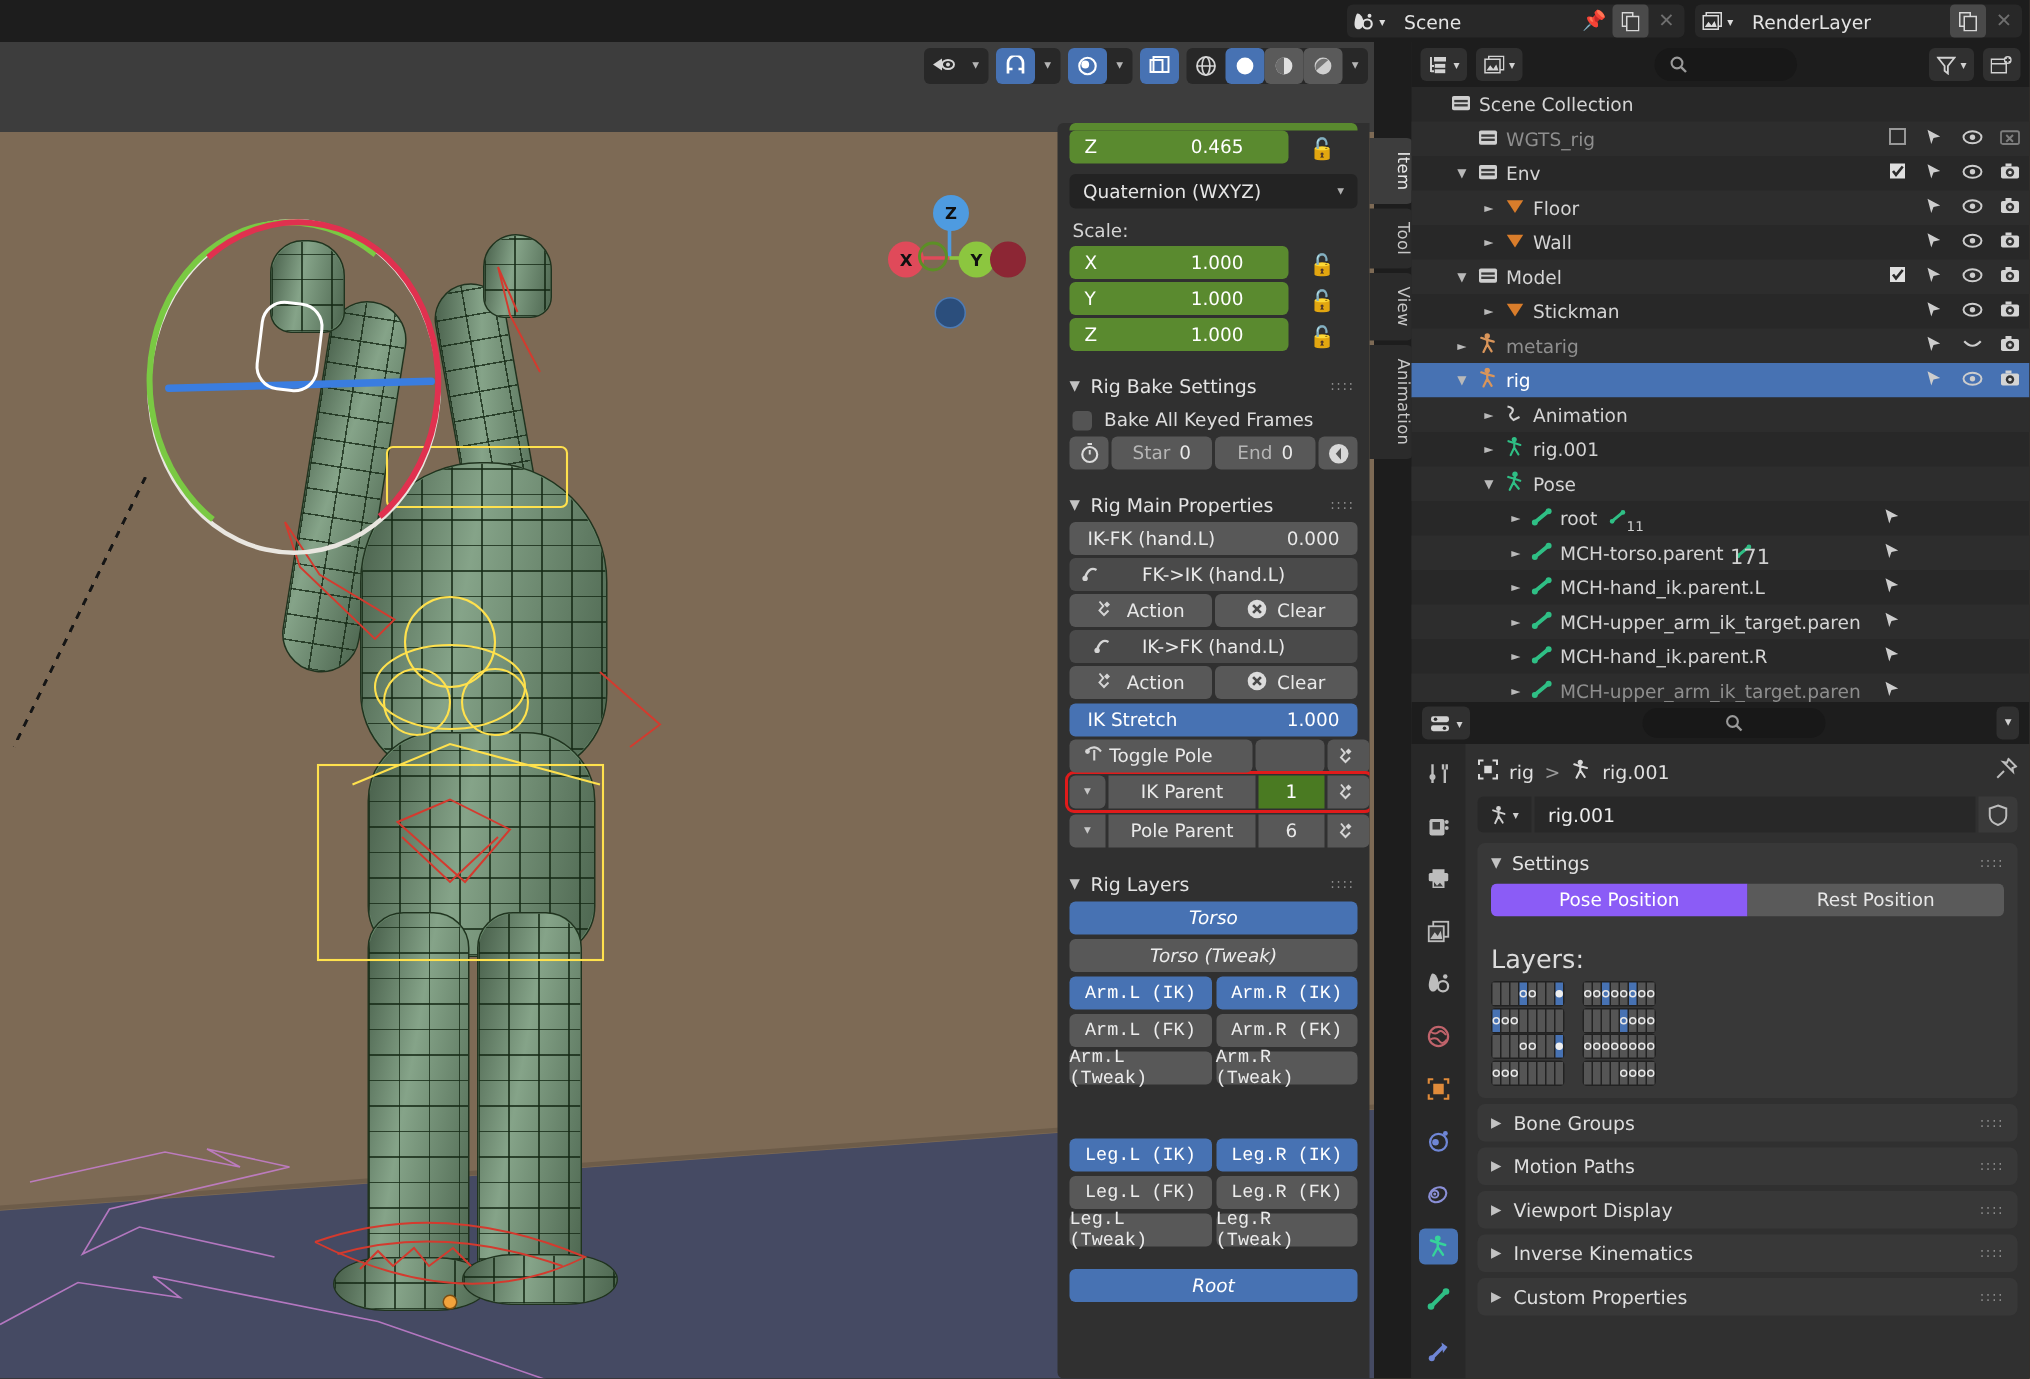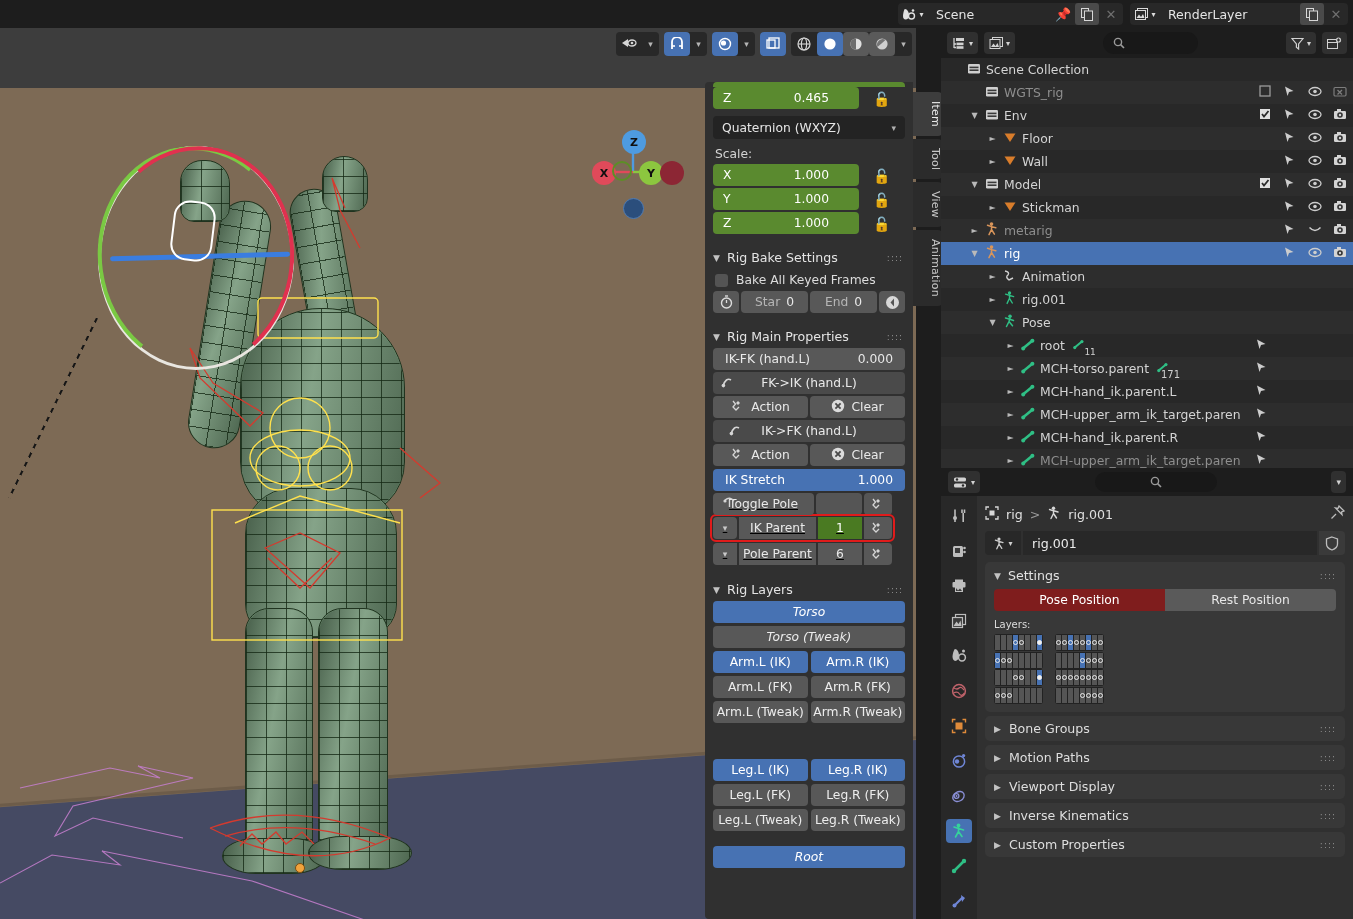--- a/index.html
+++ b/index.html
@@ -120,27 +120,27 @@
   .cbrow{ display:flex; align-items:center; gap:8px; padding:4px 10px; color:#dcdcdc; font-size:12.3px; }
   .cbox{ width:13px; height:13px; background:#545454; border-radius:3px; }
 
   .btn{ height:22px; border-radius:4px; background:#585858; color:#e9e9e9; font-size:12.3px;
      display:flex; align-items:center; justify-content:center; margin:0 8px 2px 8px; }
   .btn.dark{ background:#4a4a4a; }
   .split{ display:flex; gap:2px; margin:0 8px 2px 8px; }
   .split > *{ flex:1; height:22px; border-radius:4px; background:#585858; color:#e9e9e9;
      font-size:12.3px; display:flex; align-items:center; justify-content:center; gap:6px; }
 
-  .ikrow{ display:flex; gap:2px; margin:0 21px 2px 8px; align-items:flex-end;text-decoration:underline; }
+  .ikrow{ display:flex; gap:2px; margin:0 0 2px 8px; align-items:flex-end; }
   .hl-red{ outline:2px solid #e01b1b; outline-offset:1px; border-radius:3px; }
 
   .layer-btn{ height:22px; border-radius:4px; background:#585858; color:#ececec; font-size:12.3px;
       display:flex; align-items:center; justify-content:center; }
   .layer-btn.on{ background:#4772b3; color:#fff; }
-  .lgrid{ display:grid; grid-template-columns:1fr 1fr; gap:3px; margin:0 8px; }
+  .lgrid{ display:grid; grid-template-columns:1fr 1fr; gap:3px; margin:0 8px;font-family:Liberation Mono, monospace; }
   .lfull{ margin:0 8px 3px 8px;font-style:italic; }
 
   
   .outliner{ position:absolute; left:941px; top:28px; width:412px; height:440px; background:#282828; }
   .ol-hdr{ height:30px; display:flex; align-items:center; gap:6px; padding:0 6px; background:#1d1d1d; }
   .ol-ic{ height:22px; display:flex; align-items:center; gap:3px; background:#303030; border-radius:4px;
      padding:0 5px; color:#d2d2d2; font-size:12px; }
   .ol-search{ flex:1; height:22px; background:#181818; border-radius:11px; display:flex; align-items:center;
      padding:0 10px; color:#888; font-size:12px; gap:6px; max-width:160px; }
   .ol-rows{ position:relative; }
@@ -172,22 +172,22 @@
      align-items:center; justify-content:center; gap:2px; color:#cfcfcf; font-size:11px; }
   .nf-in{ flex:1; height:24px; background:#282828; border-radius:0; display:flex; align-items:center;
      padding:0 9px; color:#ececec; font-size:12.6px; }
   .nf-post{ width:26px; height:24px; background:#3a3a3a; border-radius:0 4px 4px 0; display:flex;
      align-items:center; justify-content:center; color:#bdbdbd; font-size:13px; }
   .pbox{ background:#383838; border-radius:5px; margin-top:7px; padding-bottom:8px; }
   .pbox-hdr{ display:flex; align-items:center; gap:7px; padding:6px 9px; color:#e2e2e2; font-size:12.6px; }
   .segbtn{ display:flex; margin:0 9px; height:22px; border-radius:4px; overflow:hidden; }
   .segbtn > div{ flex:1; display:flex; align-items:center; justify-content:center; font-size:12.3px;
      background:#5a5a5a; color:#e7e7e7; }
-  .segbtn > div.on{ background:#7f1d1d; color:#fff; }
-  .lyr-lbl{ color:#dcdcdc; font-size:10px; padding:8px 9px 4px 9px; }
+  .segbtn > div.on{ background:#8b5cf6; color:#fff; }
+  .lyr-lbl{ color:#dcdcdc; font-size:17px; padding:19px 9px 4px 9px; }
   .lyrwrap{ display:flex; gap:12px; margin:0 9px; }
   .lyrblk{ display:grid; grid-template-columns:repeat(8,1fr); gap:1px; background:#222; padding:1px;
      border-radius:3px; flex:1; }
   .cell{ height:15px; background:#555; display:flex; align-items:center; justify-content:center; }
   .cell.on{ background:#4772b3; }
   .dot{ width:5px; height:5px; border-radius:50%; border:1.2px solid #e8e8e8; }
   .dot.fill{ background:#f0f0f0; border-color:#f0f0f0; }
   .accord{ background:#383838; border-radius:5px; margin-top:4px; height:25px; display:flex;
      align-items:center; gap:8px; padding:0 9px; color:#dedede; font-size:12.6px; }
   .accord .grip{ margin-left:auto; }
@@ -1017,21 +1017,21 @@
           <span class="ico"><svg width="14" height="13" viewBox="0 0 14 13">
               <path d="M2.5 10 L11 3" stroke="#2fbf85" stroke-width="2.6" stroke-linecap="round"></path>
               <circle cx="2.2" cy="10.4" r="2" fill="#2fbf85"></circle>
               <circle cx="11.4" cy="2.8" r="2" fill="#2fbf85"></circle>
             </svg></span>
           <span class="nm">MCH-torso.parent</span>
           <span style="margin-left:8px;position:relative;"><svg width="11" height="13" viewBox="0 0 14 13">
               <path d="M2.5 10 L11 3" stroke="#2fbf85" stroke-width="2.6" stroke-linecap="round"></path>
               <circle cx="2.2" cy="10.4" r="2" fill="#2fbf85"></circle>
               <circle cx="11.4" cy="2.8" r="2" fill="#2fbf85"></circle>
-            </svg><span style="position:absolute;bottom:-3px;right:-12px;font-size:10px;color:#d0d0d0;margin-top:44px;">171</span></span>
+            </svg><span style="position:absolute;bottom:-3px;right:-12px;font-size:14px;color:#d0d0d0;margin-top:44px;">171</span></span>
           <span class="rcols">
             <span style="margin-right:78px;"><svg width="13" height="13">
                 <path d="M2 1.5 L10.5 6 L6 7 L4.5 11z" fill="#cdcdcd"></path>
               </svg></span>
           </span>
         </div>
         <div class="orow">
           <span style="width:62px;flex:none;"></span>
           <span class="tri">►</span>
           <span class="ico"><svg width="14" height="13" viewBox="0 0 14 13">

